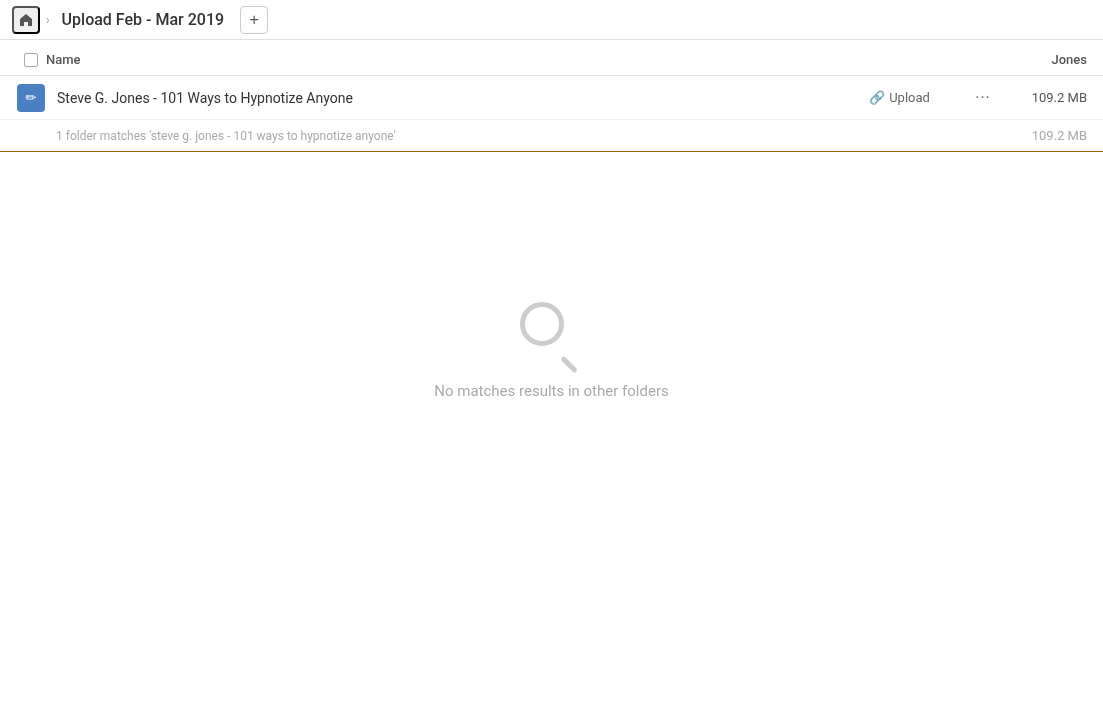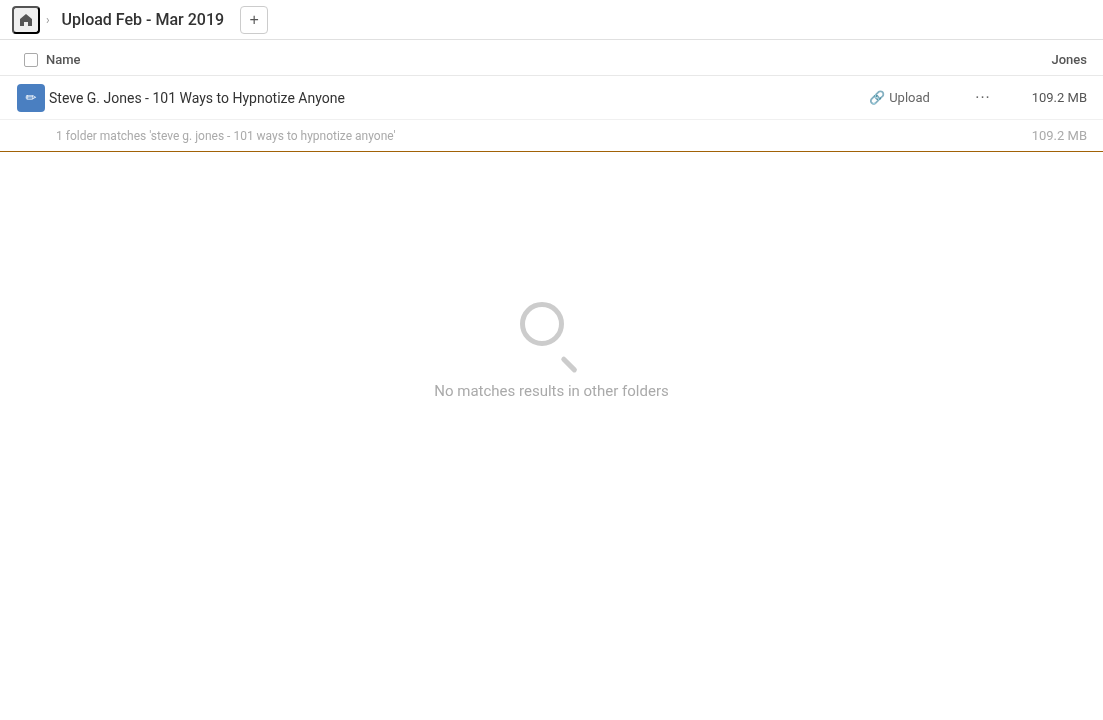--- a/index.html
+++ b/index.html
@@ -130,21 +130,21 @@
       border-radius: 4px;
       display: flex;
       align-items: center;
       justify-content: center;
       color: white;
       font-size: 13px;
     }
 
     .file-name-col {
       flex: 1;
-      padding-left: 3px;
+      padding-left: 11px;
       font-size: 14px;
       color: #333;
     }
 
     .file-shared-col {
       display: flex;
       align-items: center;
       gap: 4px;
       color: #666;
       font-size: 13px;

